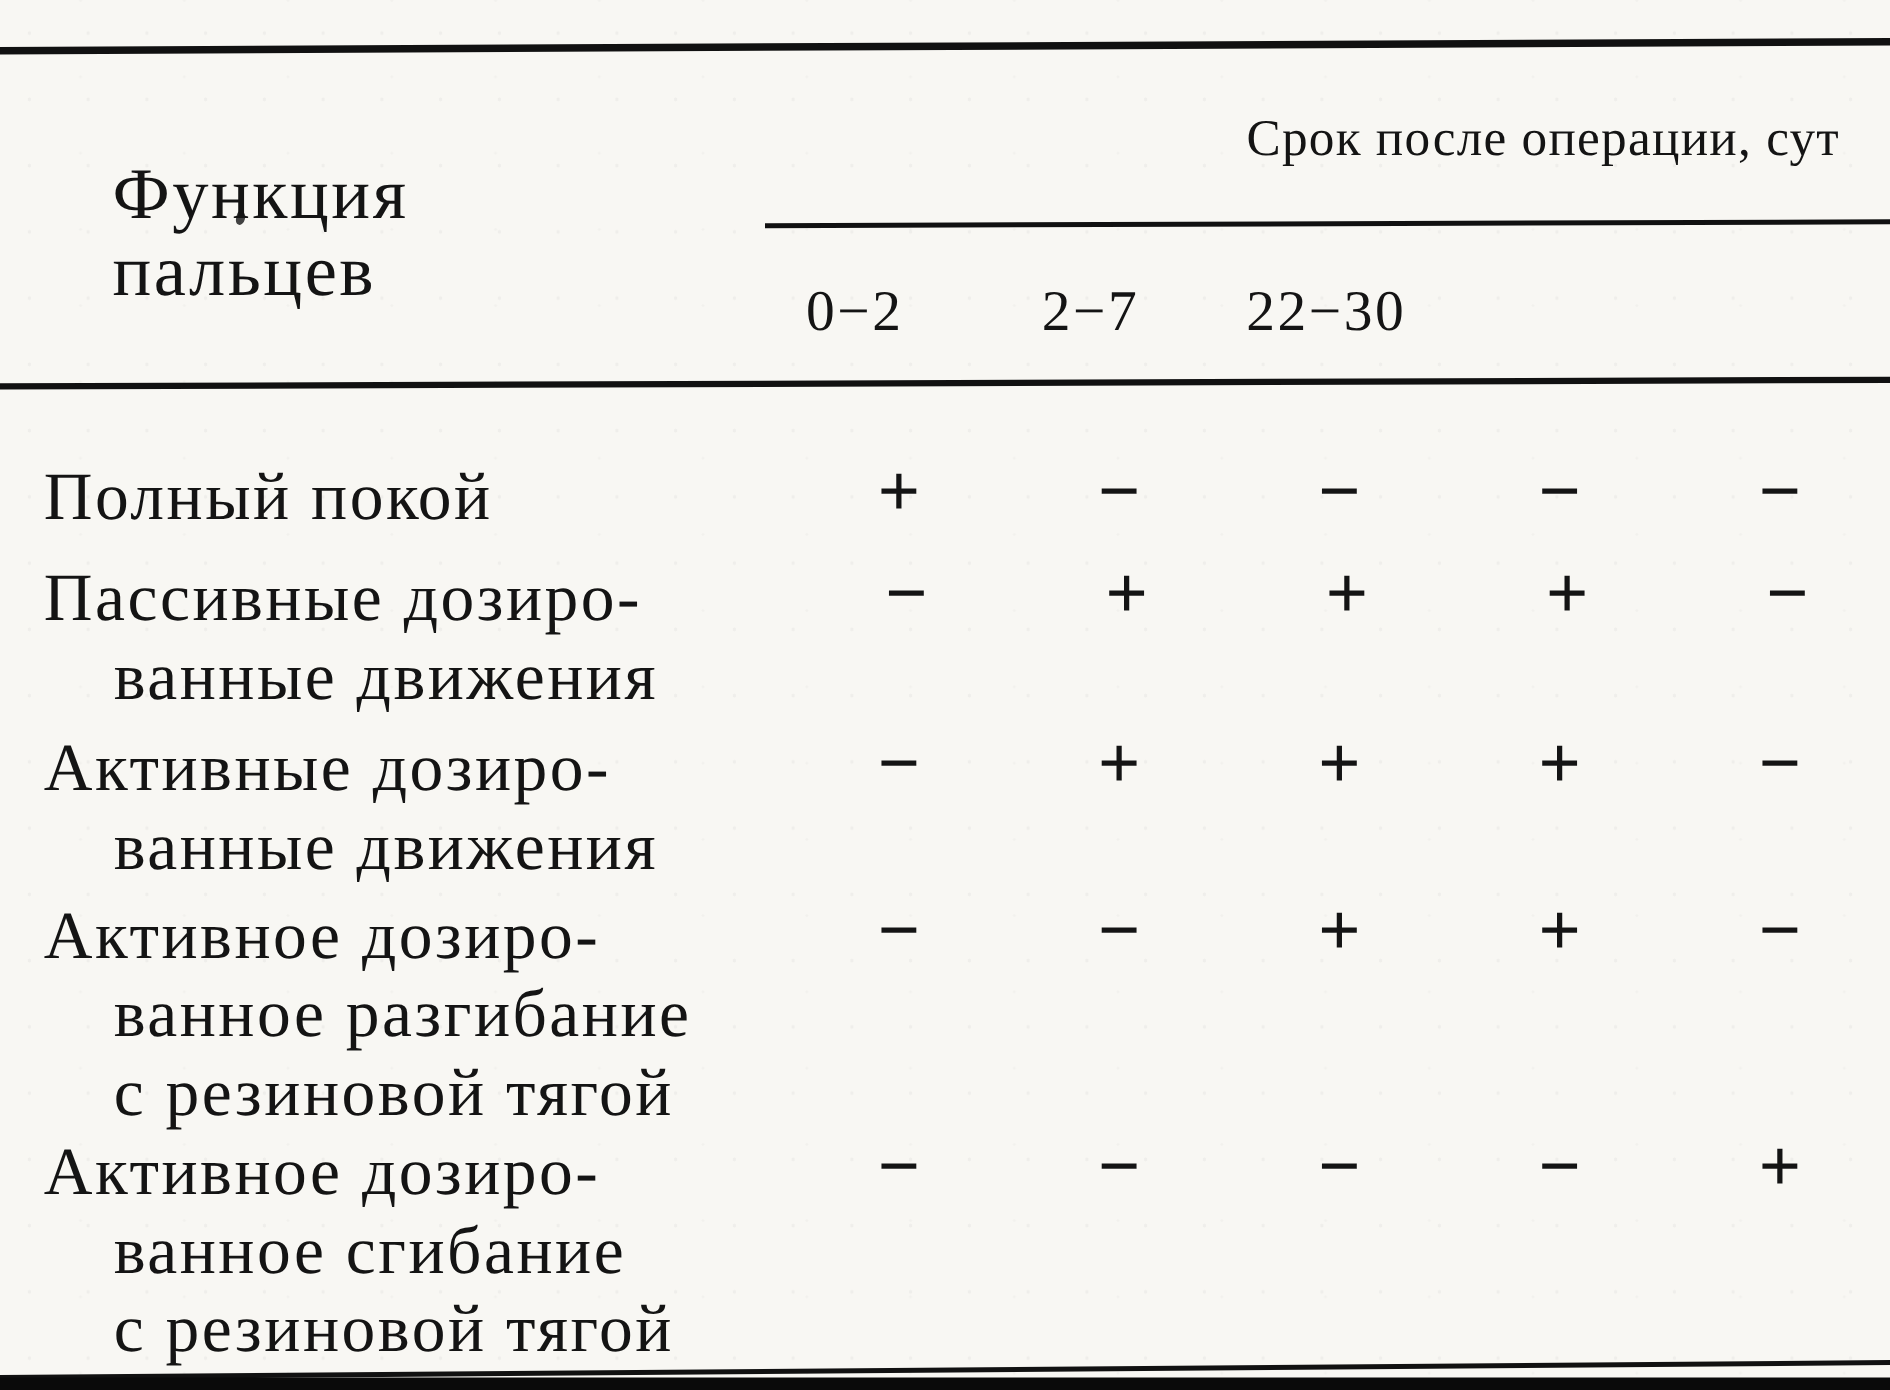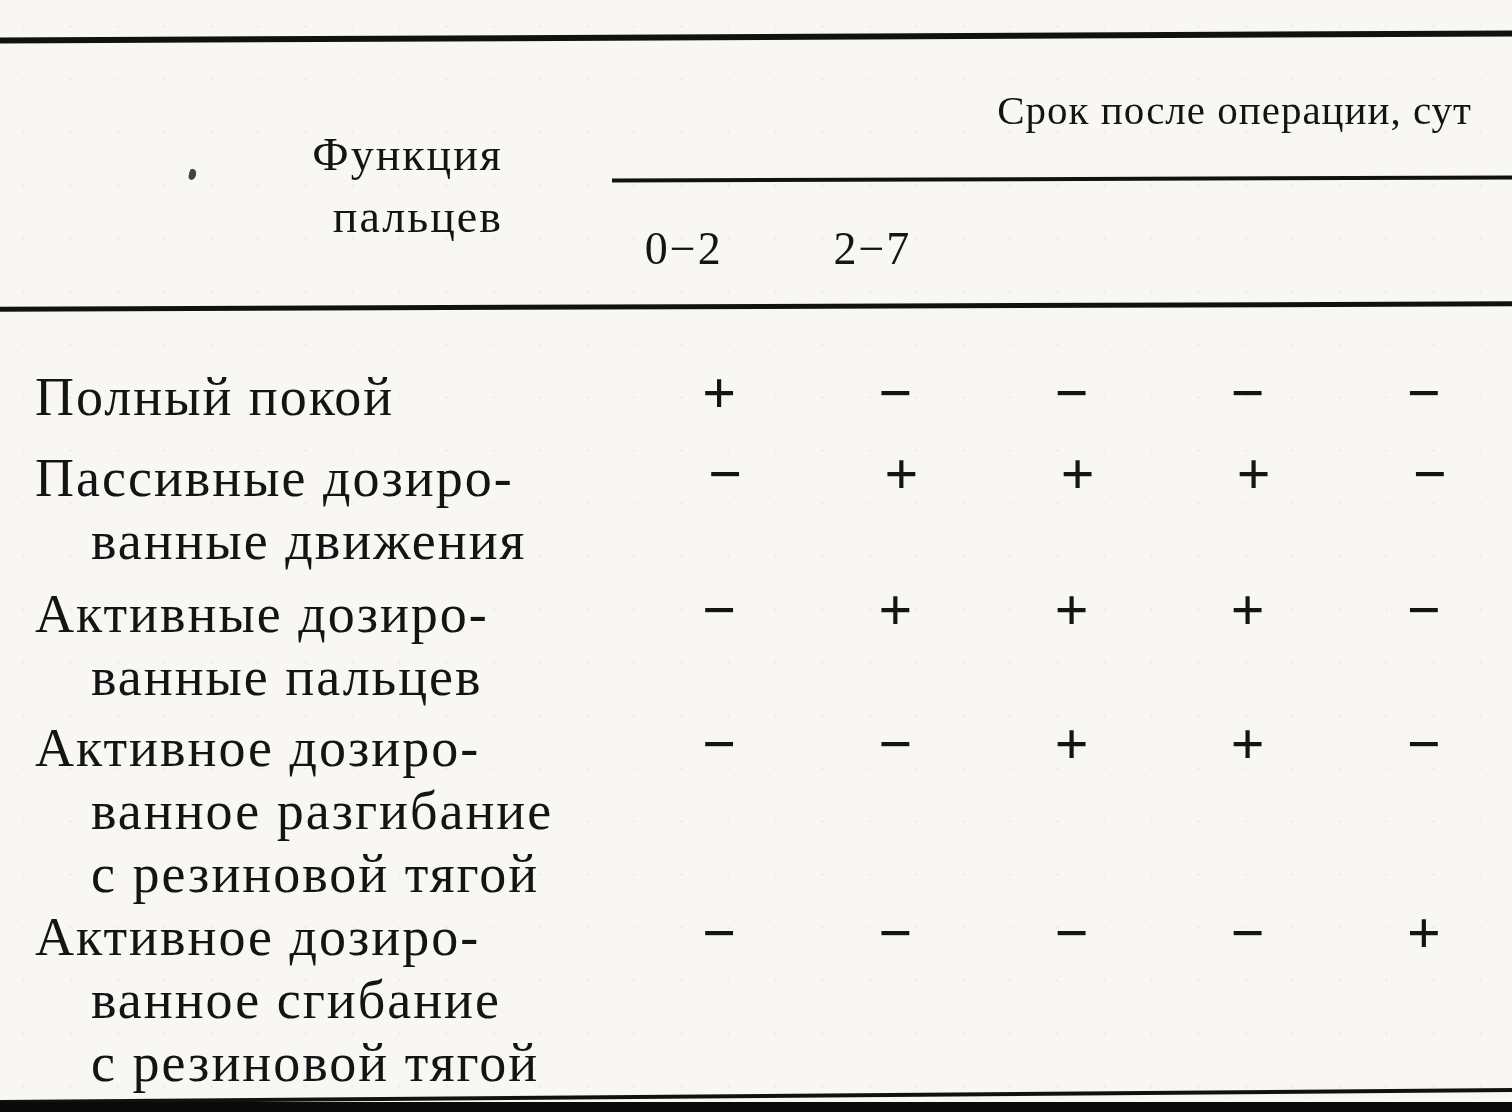--- a/index.html
+++ b/index.html
@@ -16,22 +16,22 @@
     font-family:"Liberation Serif","DejaVu Serif",serif;
     color:#141414;
   }
   .rule{position:absolute;background:#111;}
   .top-rule{left:-4px;right:-4px;top:34px;height:6px;transform:rotate(-0.27deg);}
   .mid-rule{left:-4px;right:-4px;top:304px;height:5px;transform:rotate(-0.2deg);}
   .sub-rule{left:612px;right:-2px;top:177px;height:4px;transform:rotate(-0.2deg);}
   .bottom-thin{left:-4px;right:-4px;top:1094px;height:4px;transform:rotate(-0.45deeg);transform:rotate(-0.45deg);}
   .bottom-bar{position:absolute;left:0;right:0;bottom:0;height:10px;background:#0a0a0a;}
   .stub-header{
-    position:absolute;left:103px;top:124px;width:400px;
-    text-align:right;font-size:46px;line-height:62px;letter-spacing:2px;
+    position:absolute;left:90px;top:124px;width:400px;
+    text-align:left;font-size:58px;line-height:62px;letter-spacing:2px;
     white-space:pre-line;
   }
   .colgroup-title{
     position:absolute;left:610px;right:40px;top:86px;
     text-align:right;font-size:41px;letter-spacing:1px;
   }
   .col-headers{
     position:absolute;left:610px;right:0;top:222px;
     display:grid;grid-template-columns:repeat(5,1fr);gap:41px;
   }
@@ -69,20 +69,21 @@
   <div class="stub-header">Функция
 пальцев</div>
 
   <div class="colgroup-title">Срок после операции, сут</div>
 
   <div class="rule sub-rule"></div>
 
   <div class="col-headers" id="col-headers">
       <div class="col-h">0−2</div>
       <div class="col-h">2−7</div>
+      <div class="col-h">22−30</div>
     </div>
 
   <div class="rule mid-rule"></div>
 
   <div class="body" id="table-body">
       <div class="row">
         <div class="row-label">Полный покой</div>
         <div class="cell">+</div>
         <div class="cell">−</div>
         <div class="cell">−</div>
@@ -93,21 +94,21 @@
         <div class="row-label">Пассивные дозиро-
 ванные движения</div>
         <div class="cell">−</div>
         <div class="cell">+</div>
         <div class="cell">+</div>
         <div class="cell">+</div>
         <div class="cell">−</div>
       </div>
       <div class="row">
         <div class="row-label">Активные дозиро-
-ванные пальцев</div>
+ванные движения</div>
         <div class="cell">−</div>
         <div class="cell">+</div>
         <div class="cell">+</div>
         <div class="cell">+</div>
         <div class="cell">−</div>
       </div>
       <div class="row">
         <div class="row-label">Активное дозиро-
 ванное разгибание
 с резиновой тягой</div>

